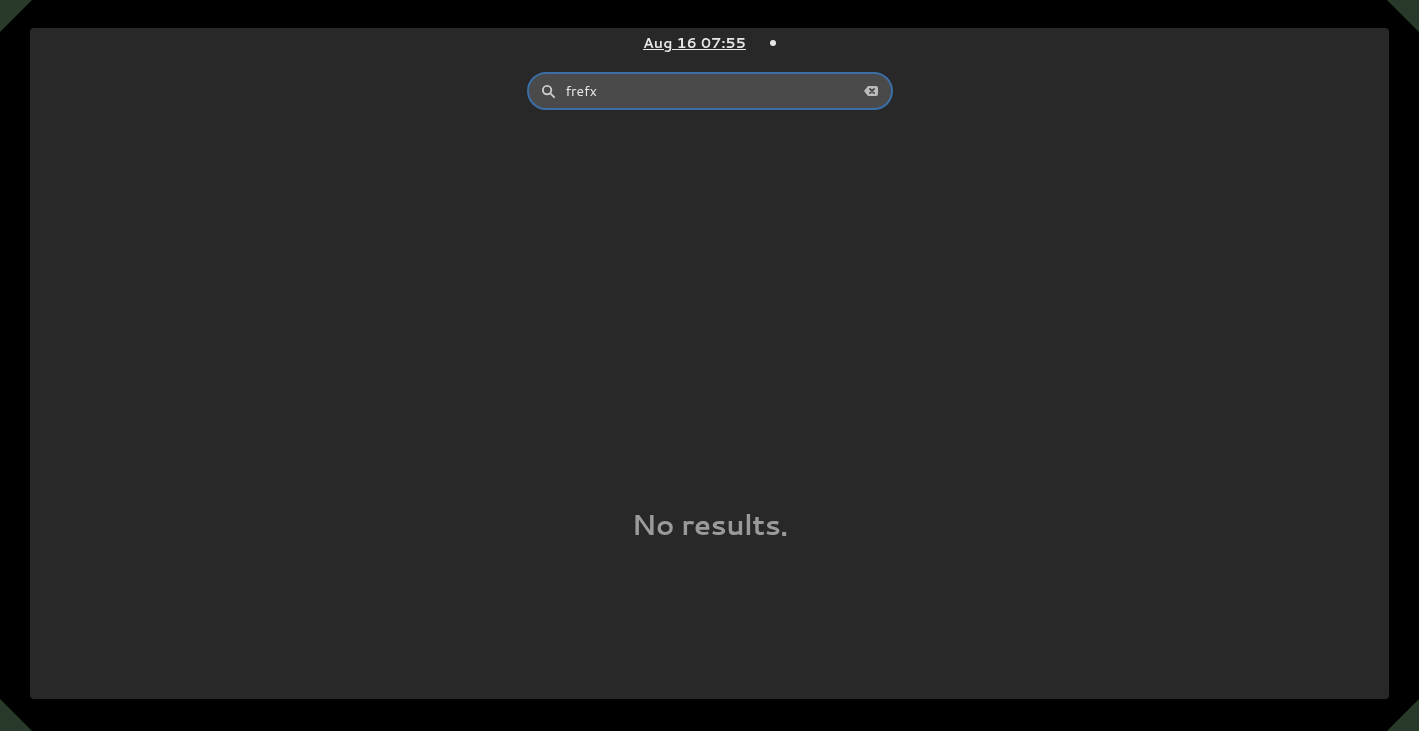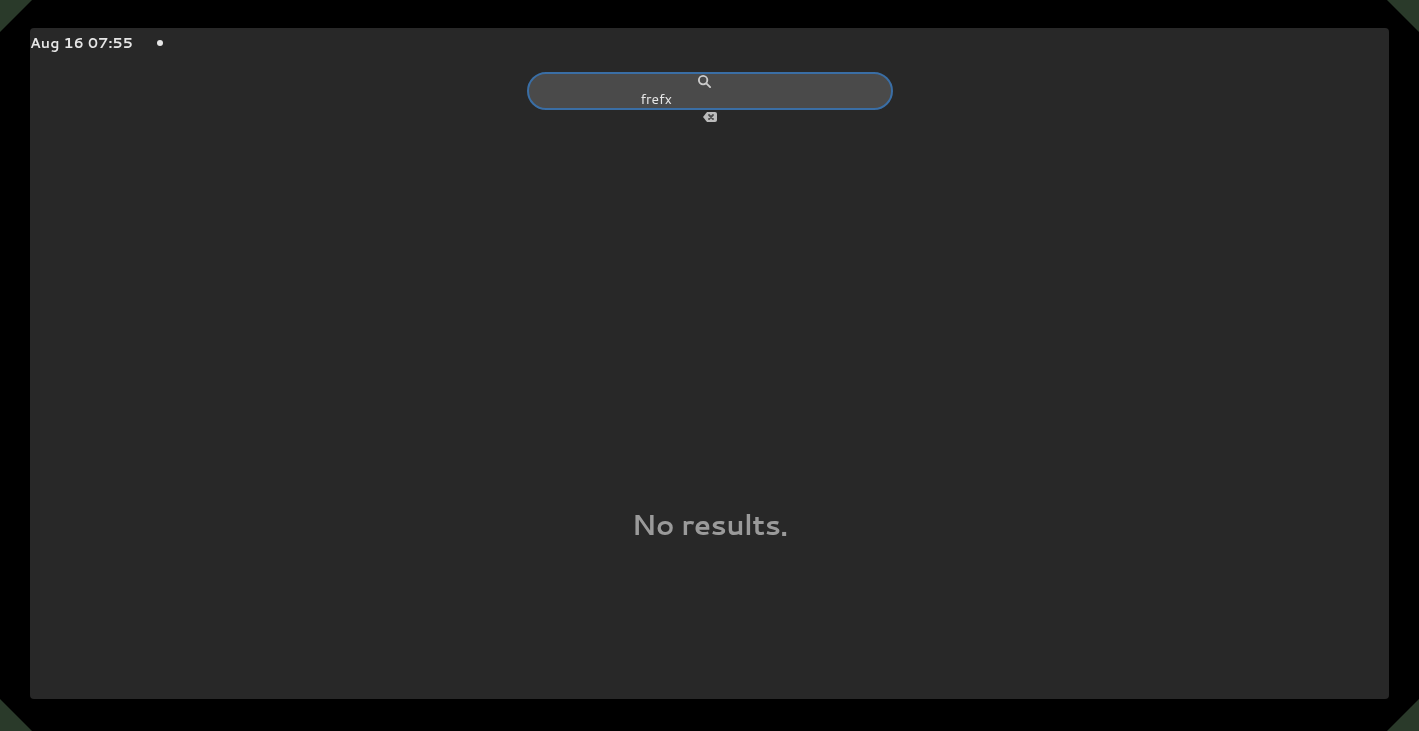--- a/index.html
+++ b/index.html
@@ -48,24 +48,26 @@
       border-radius: 4px;
     }
     
     .topbar {
       position: absolute;
       top: 0;
       left: 0;
       right: 0;
       height: 30px;
       display: flex;
+      justify-content: center;
       align-items: center;
       color: #e6e6e6;
       font-size: 14px;
       font-weight: 700;
+      text-decoration: underline;
     }
     
     .topbar-datetime {
       letter-spacing: 0.2px;
     }
     
     .topbar-indicator-pos {
       margin-left: 24px;
       display: inline-block;
       width: 6px;
@@ -81,21 +83,20 @@
       left: 50%;
       transform: translateX(-50%);
       width: 366px;
       height: 38px;
       background: #4a4a4a;
       border: 2px solid #3a6ea5;
       border-radius: 22px;
       display: flex;
       align-items: center;
       padding: 0 12px;
-      flex-direction: column;
     }
     
     .search-icon {
       color: #ccc;
       display: flex;
       align-items: center;
       margin-right: 10px;
     }
     
     .search-input {

